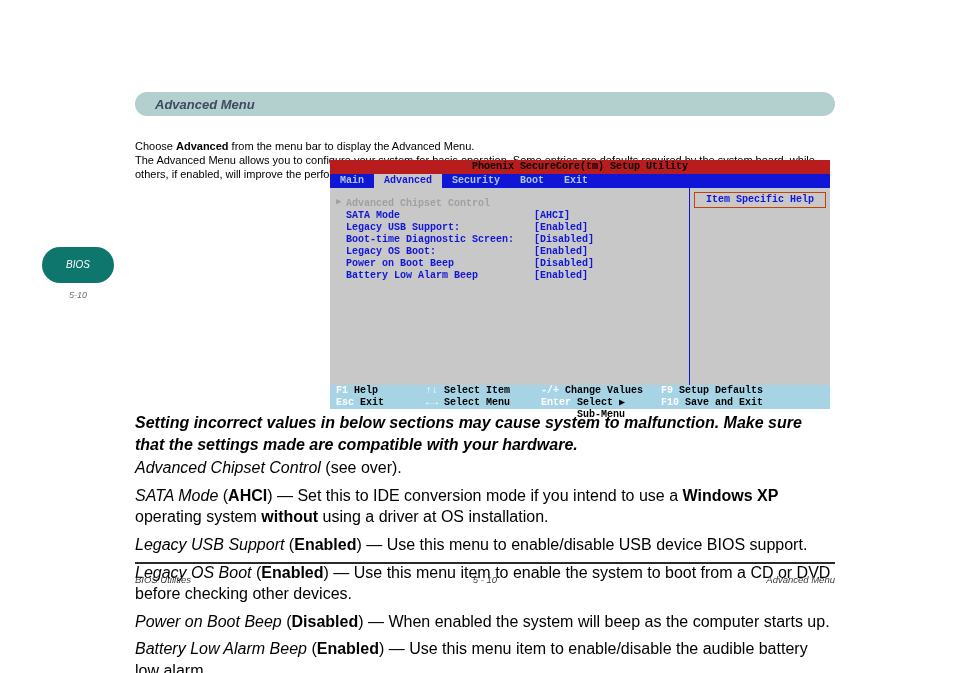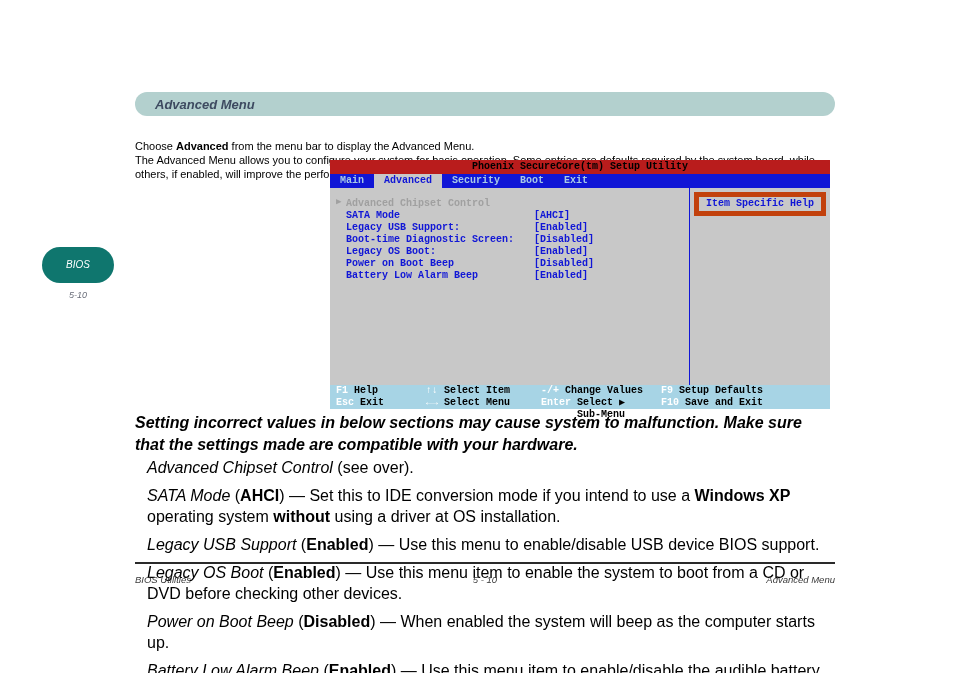--- a/index.html
+++ b/index.html
@@ -119,21 +119,21 @@
     flex: 1 1 358px;
     border-right: 1px solid #1016d6;
     position: relative;
   }
   .bios-right {
     flex: 0 0 140px;
     position: relative;
   }
   .help-title-box {
     margin: 4px;
-    border: 5px solid #c2410c;
+    border: 1px solid #c2410c;
     text-align: center;
     font-weight: 700;
     color: #1016d6;
     height: 14px;
     line-height: 14px;
   }
   .opt-list { padding: 10px 8px 0 16px; }
   .opt-row { display: flex; height: 11px; margin-bottom: 1px; }
   .opt-label { flex: 0 0 188px; color: #1016d6; font-weight: 700; }
   .opt-value { flex: 1; color: #1016d6; font-weight: 700; }
@@ -162,21 +162,21 @@
     width: 700px;
     font-size: 16px;
     line-height: 1.35;
     color: #000;
   }
   .notes .hdr {
     font-style: italic;
     font-weight: 700;
     margin-bottom: 2px;
   }
-  .notes p { margin: 0 0 6px 12px; }
+  .notes p { margin: 0 0 6px 0; }
 
   .footer {
     position: absolute;
     left: 135px;
     top: 562px;
     width: 700px;
     border-top: 2px solid #2a2a2a;
     padding-top: 10px;
     display: flex;
     font-size: 9.5px;

